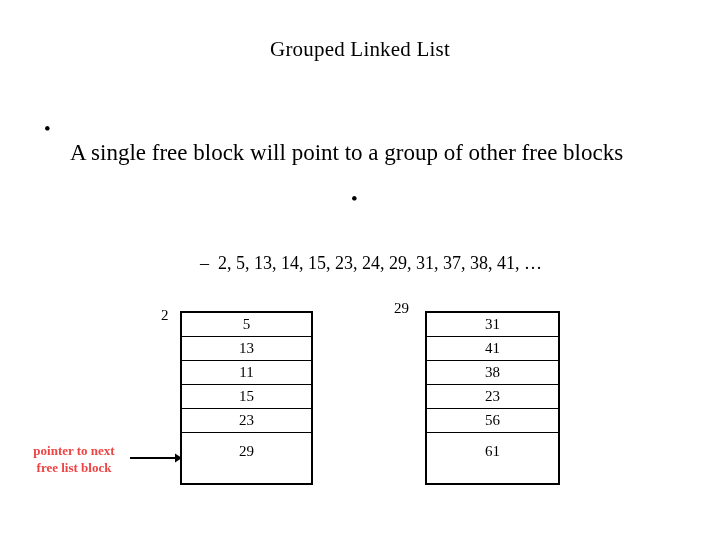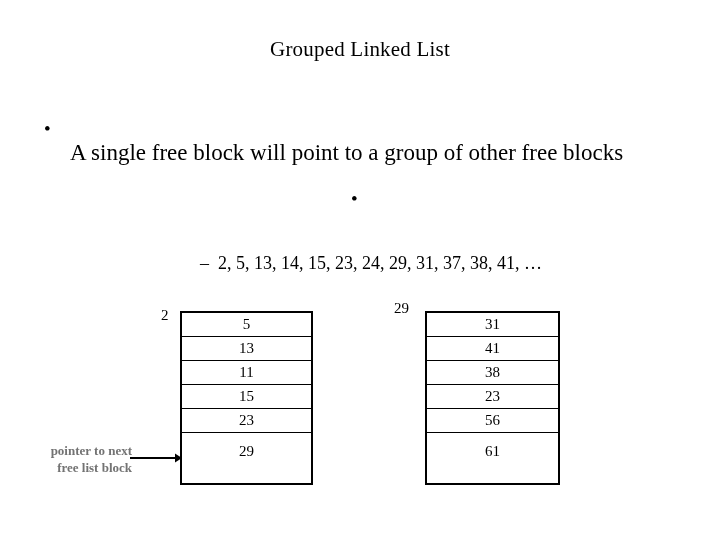--- a/index.html
+++ b/index.html
@@ -120,22 +120,22 @@
 
   
   .pointer-label {
     position: absolute;
     left: 16px;
     top: 442px;
     width: 116px;
     font-size: 13px;
     line-height: 17px;
     font-weight: bold;
-    color: #737373;
-    text-align: right;
+    color: #ef4444;
+    text-align: center;
   }
   .pointer-arrow {
     position: absolute;
     left: 130px;
     top: 451px;
     width: 52px;
     height: 14px;
     pointer-events: auto;
   }
 </style>

